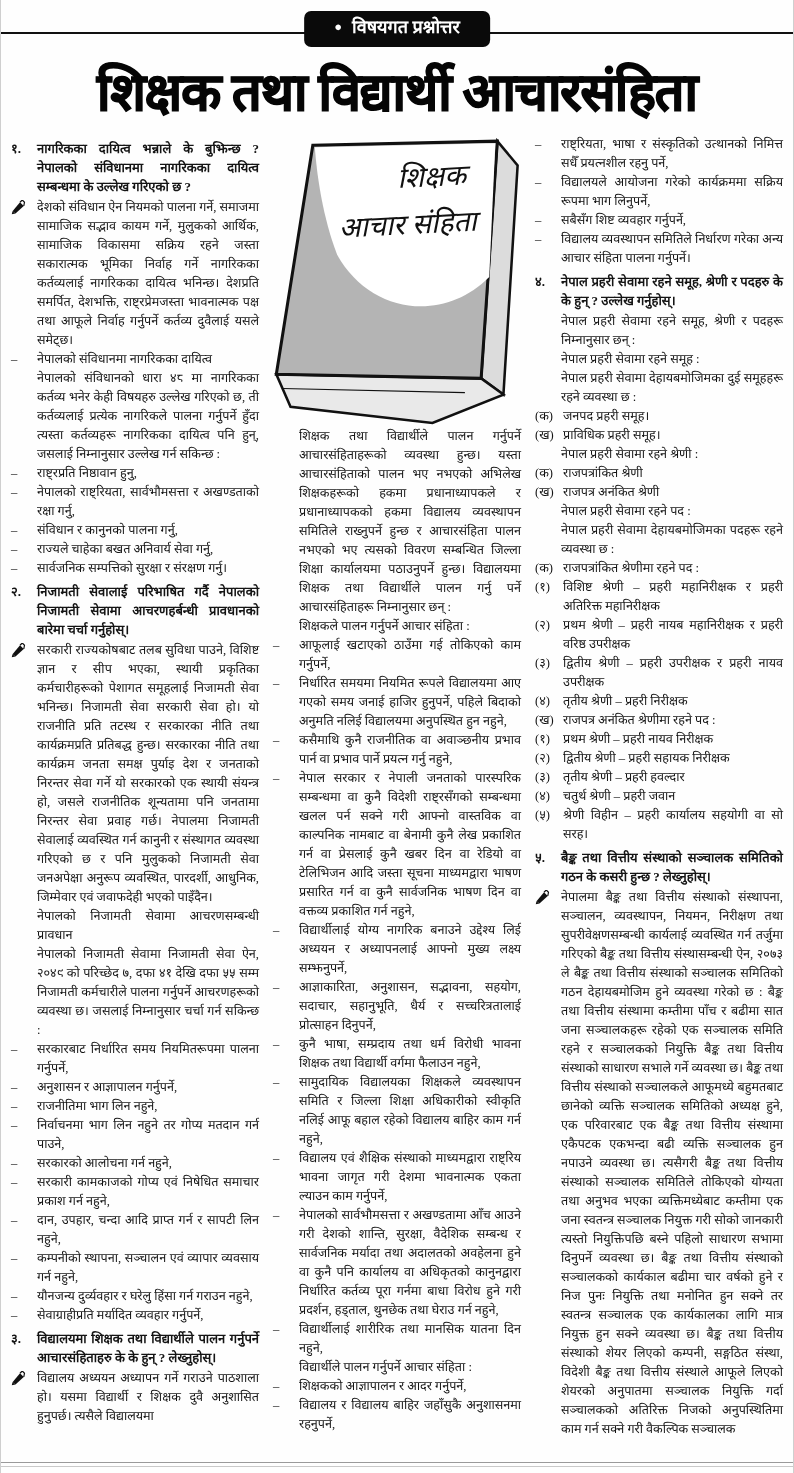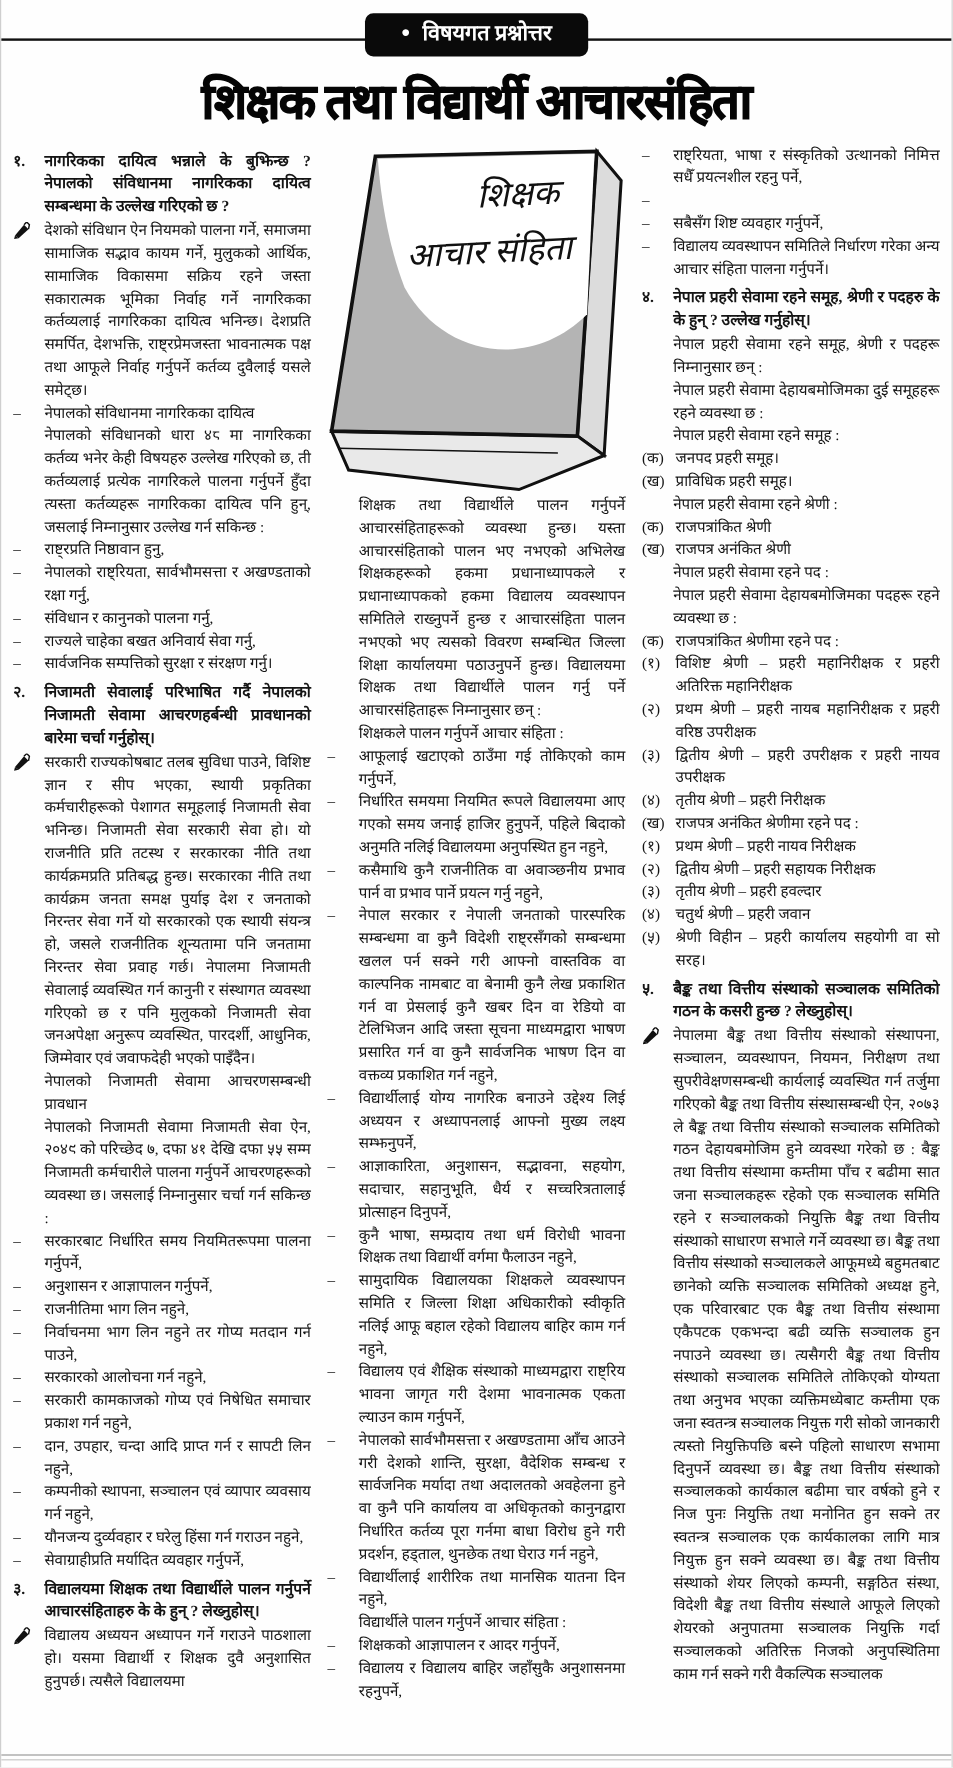--- a/index.html
+++ b/index.html
@@ -23,21 +23,21 @@
     background:#0a0a0a;color:#fff;
     border-radius:7px;
     padding:6px 30px 8px 30px;
     font-weight:bold;font-size:18px;line-height:1.2;
     white-space:nowrap;
   }
   .kicker-dot{font-size:13px;vertical-align:2px;margin-right:10px;}
   .main-title{
     margin:4px 8px 0 8px;
     text-align:center;
-    font-size:40px;
+    font-size:52px;
     line-height:1.25;
     font-weight:800;
     letter-spacing:-1px;
     color:#050505;
     -webkit-text-stroke:1.2px #050505;
   }
   
   .columns{
     display:flex;
     gap:14px;
@@ -296,44 +296,45 @@
     </div>
 
     <div class="col">
       <div class="col-flow">
           <div class="block dash">
             <span class="marker">–</span>
             <span class="btext">राष्ट्रियता, भाषा र संस्कृतिको उत्थानको निमित्त सधैँ प्रयत्नशील रहनु पर्ने,</span>
           </div>
           <div class="block dash">
             <span class="marker">–</span>
+            <span class="btext">विद्यालयले आयोजना गरेको कार्यक्रममा सक्रिय रूपमा भाग लिनुपर्ने,</span>
           </div>
           <div class="block dash">
             <span class="marker">–</span>
             <span class="btext">सबैसँग शिष्ट व्यवहार गर्नुपर्ने,</span>
           </div>
           <div class="block dash">
             <span class="marker">–</span>
             <span class="btext">विद्यालय व्यवस्थापन समितिले निर्धारण गरेका अन्य आचार संहिता पालना गर्नुपर्ने।</span>
           </div>
           <div class="block question">
             <span class="marker">४.</span>
             <span class="btext">नेपाल प्रहरी सेवामा रहने समूह, श्रेणी र पदहरु के के हुन् ? उल्लेख गर्नुहोस्।</span>
           </div>
           <div class="block para">
             <span class="marker"></span>
             <span class="btext">नेपाल प्रहरी सेवामा रहने समूह, श्रेणी र पदहरू निम्नानुसार छन् :</span>
           </div>
           <div class="block para">
             <span class="marker"></span>
+            <span class="btext">नेपाल प्रहरी सेवामा रहने समूह :</span>
+          </div>
+          <div class="block para">
+            <span class="marker"></span>
             <span class="btext">नेपाल प्रहरी सेवामा देहायबमोजिमका दुई समूहहरू रहने व्यवस्था छ :</span>
-          </div>
-          <div class="block para">
-            <span class="marker"></span>
-            <span class="btext">नेपाल प्रहरी सेवामा रहने समूह :</span>
           </div>
           <div class="block lettered">
             <span class="marker">(क)</span>
             <span class="btext">जनपद प्रहरी समूह।</span>
           </div>
           <div class="block lettered">
             <span class="marker">(ख)</span>
             <span class="btext">प्राविधिक प्रहरी समूह।</span>
           </div>
           <div class="block para">

